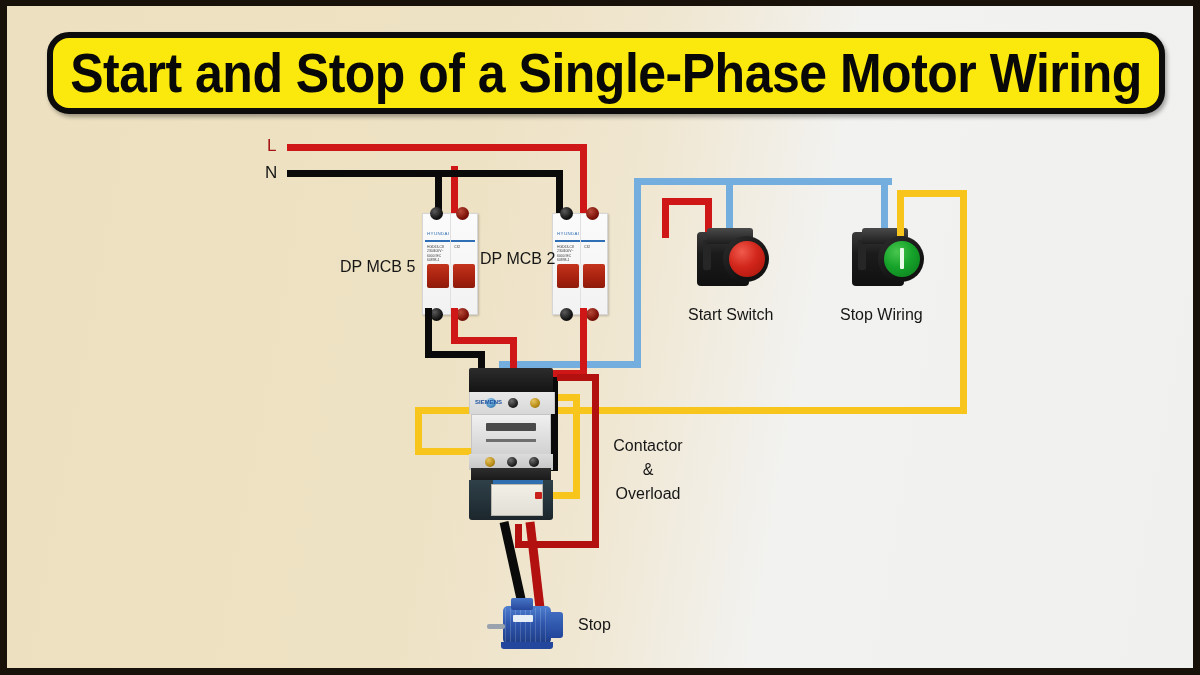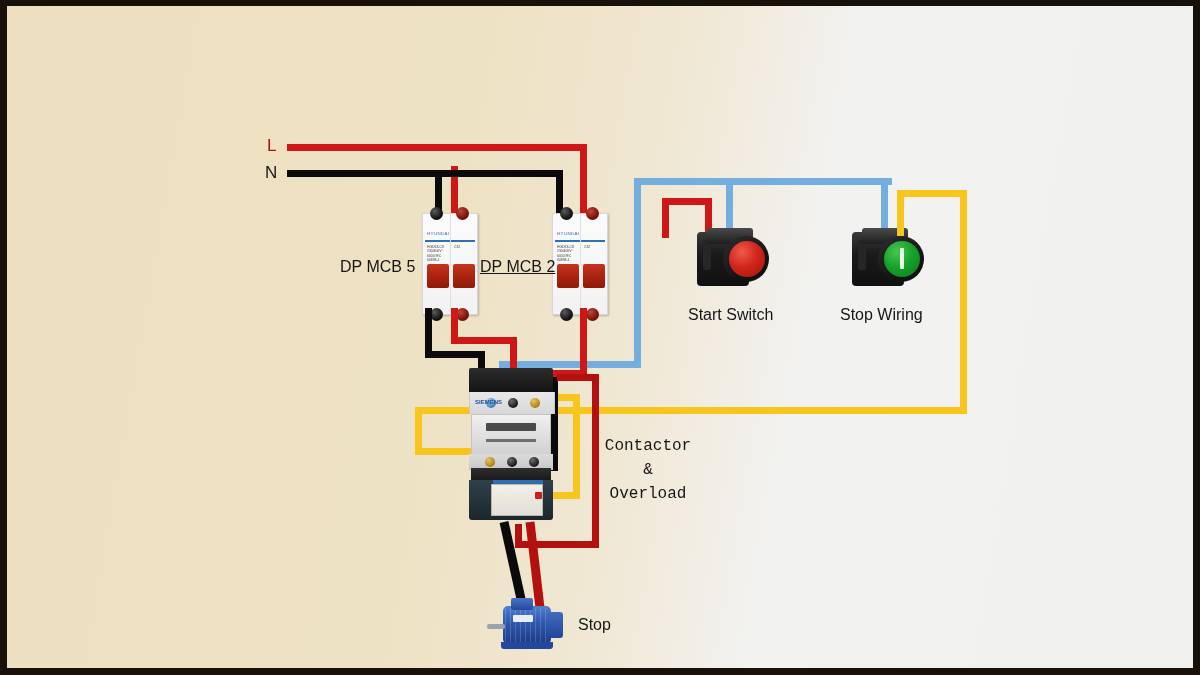--- a/index.html
+++ b/index.html
@@ -172,20 +172,23 @@
   #m-jbox{position:absolute;left:26px;top:0px;width:22px;height:12px;background:linear-gradient(180deg,#4674c6,#27489d);border-radius:2px;}
   #m-plate{position:absolute;left:28px;top:17px;width:20px;height:7px;background:#e8eef6;border-radius:1px;}
   #m-foot{position:absolute;left:16px;top:44px;width:52px;height:7px;background:#23479c;border-radius:0 0 3px 3px;}
 </style>
 </head>
 <body>
 
 <div id="stage">
   <div id="frame">
 
+    <div id="title-plate">
+      <div id="title-text">Start and Stop of a Single-Phase Motor Wiring</div>
+    </div>
 
     <div class="lbl lbl-ln lbl-L" style="left:260px;top:130px;">L</div>
     <div class="lbl lbl-ln" style="left:258px;top:157px;">N</div>
 
     <div class="wire w-red" style="left:280px;top:138px;width:300px;height:7px;"></div>
 
     <div class="wire w-red" style="left:573px;top:138px;width:7px;height:72px;"></div>
 
     <div class="wire w-red" style="left:444px;top:160px;width:7px;height:50px;"></div>
     <div class="wire w-red" style="left:390px;top:138px;width:61px;height:7px;"></div>
@@ -221,21 +224,21 @@
       <div class="spec2">C32</div>
       <div class="split"></div>
       <div class="toggle left"></div>
       <div class="togbar"></div>
       <div class="toggle right"></div>
       <div class="terminal tl"></div>
       <div class="terminal red tr"></div>
       <div class="terminal bl"></div>
       <div class="terminal red br"></div>
     </div>
-    <div class="lbl" style="left:473px;top:252px;text-decoration:underline;">DP MCB 2</div>
+    <div class="lbl" style="left:473px;top:244px;">DP MCB 2</div>
 
     <div class="wire w-blue" style="left:627px;top:172px;width:258px;height:7px;"></div>
 
     <div class="wire w-blue" style="left:719px;top:172px;width:7px;height:52px;"></div>
 
     <div class="wire w-blue" style="left:874px;top:172px;width:7px;height:52px;"></div>
 
     <div class="wire w-blue" style="left:627px;top:172px;width:7px;height:186px;"></div>
 
     <div class="wire w-blue" style="left:492px;top:355px;width:142px;height:7px;"></div>
@@ -321,21 +324,21 @@
         <div class="ct-term gold" style="left:16px;top:3px;"></div>
         <div class="ct-term" style="left:38px;top:3px;"></div>
         <div class="ct-term" style="left:60px;top:3px;"></div>
       </div>
       <div id="ol-top"></div>
       <div id="ol-body"></div>
       <div id="ol-blue"></div>
       <div id="ol-face"></div>
       <div id="ol-redbtn"></div>
     </div>
-    <div class="lbl lbl-center" style="left:595px;top:428px;width:92px;font-family:Liberation Mono, monospace;">
+    <div class="lbl lbl-center" style="left:595px;top:428px;width:92px;">
       <span>Contactor</span><br>
       <span>&amp;</span><br>
       <span>Overload</span>
     </div>
 
     <svg style="position:absolute;left:0;top:0;width:1200px;height:675px;pointer-events:none;">
       <line x1="497" y1="516" x2="516" y2="602" stroke="#0a0a0a" stroke-width="9"></line>
       <line x1="523" y1="516" x2="533" y2="602" stroke="#b31010" stroke-width="9"></line>
     </svg>
 

